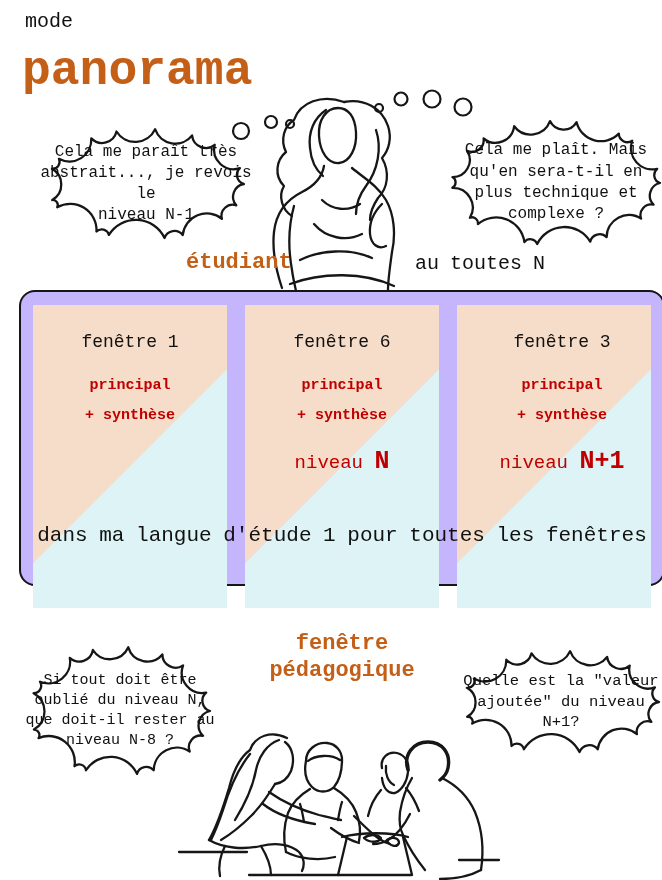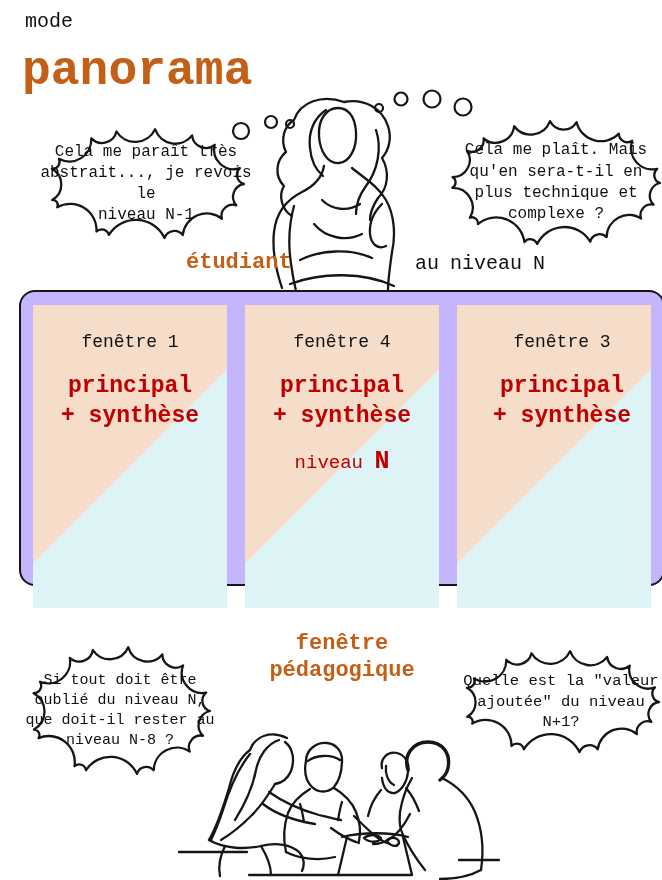--- a/index.html
+++ b/index.html
@@ -33,21 +33,21 @@
   .cloud.br{left:441px;top:640px;width:218px;height:124px;}
   .cloud.br .cloud-text{font-size:15.5px;line-height:1.35;}
   
   .board{position:absolute;left:8px;top:290px;width:646px;height:296px;background:#c4b5fd;
          border:2.5px solid #161616;border-radius:16px;z-index:3;box-sizing:border-box;}
   .panel{position:absolute;top:13px;width:194px;height:303px;
          background:linear-gradient(135deg,#F6DDC9 0 52%,#DDF3F5 52% 100%);
          display:flex;flex-direction:column;align-items:center;text-align:center;box-sizing:border-box;padding-top:27px;}
   .panel.p1{left:12px;} .panel.p2{left:224px;} .panel.p3{left:436px;padding-left:16px;}
   .panel-title{font-size:18px;color:#111;margin-bottom:19px;}
-  .panel-main{font-size:23px;font-weight:bold;color:#C00000;line-height:30px;}
+  .panel-main{font-size:15px;font-weight:bold;color:#C00000;line-height:30px;}
   .panel-level{margin-top:16px;color:#C00000;font-size:19px;}
   .panel-level b{font-size:25px;font-weight:bold;}
   .board-footer{position:absolute;left:0;top:232px;width:100%;text-align:center;font-size:21px;word-spacing:-1px;color:#111;}
 </style>
 </head>
 <body>
 
 <div class="canvas">
 
   <div class="kicker">mode</div>
@@ -109,36 +109,38 @@
   <div class="cloud br">
     <svg class="cloud-svg" viewBox="0 0 218 124">
         <path d="M207.0,62.0 A12.1 12.1 0 0 0 199.3,81.8 A10.9 10.9 0 0 0 184.9,94.2 A24.0 24.0 0 0 0 145.7,109.3 A10.5 10.5 0 0 0 127.5,112.1 A31.7 31.7 0 0 0 71.9,109.2 A7.3 7.3 0 0 0 59.5,106.0 A25.8 25.8 0 0 0 20.2,83.6 A4.8 4.8 0 0 0 15.2,76.8 A16.6 16.6 0 0 0 14.9,47.8 A6.6 6.6 0 0 0 21.9,38.6 A21.4 21.4 0 0 0 54.3,19.7 A14.8 14.8 0 0 0 79.5,13.4 A22.0 22.0 0 0 0 118.1,11.2 A21.4 21.4 0 0 0 155.1,17.0 A13.8 13.8 0 0 0 177.7,25.6 A19.0 19.0 0 0 0 202.9,47.4 A8.7 8.7 0 0 0 207.0,62.0 Z" fill="#fff" stroke="#161616" stroke-width="2.3" stroke-linejoin="round"></path>
       </svg>
     <div class="cloud-text">Quelle est la "valeur
 ajoutée" du niveau
 N+1?</div>
   </div>
 
   <div class="student-label">étudiant</div>
-  <div class="level-note">au niveau N</div>
+  <div class="level-note">au toutes N</div>
 
   <div class="board">
     <div class="panel p1">
       <div class="panel-title">fenêtre 1</div>
       <div class="panel-main"><span>principal</span><br><span>+ synthèse</span></div>
     </div>
     <div class="panel p2">
-      <div class="panel-title">fenêtre 4</div>
+      <div class="panel-title">fenêtre 6</div>
       <div class="panel-main"><span>principal</span><br><span>+ synthèse</span></div>
       <div class="panel-level"><span>niveau </span><b>N</b></div>
     </div>
     <div class="panel p3">
       <div class="panel-title">fenêtre 3</div>
       <div class="panel-main"><span>principal</span><br><span>+ synthèse</span></div>
+      <div class="panel-level"><span>niveau </span><b>N+1</b></div>
     </div>
+    <div class="board-footer">dans ma langue d'étude 1 pour toutes les fenêtres</div>
   </div>
 
   <div class="team-label">fenêtre
 pédagogique</div>
 
   <svg class="team-art" viewBox="0 0 330 152">
     <g>
 
       <path class="line" d="M116,10 C100,2 84,8 79,22 C68,30 62,44 58,60 C52,80 46,98 38,112"></path>
       <path class="line" d="M108,12 C96,16 88,28 85,42 C82,58 74,76 64,92"></path>

